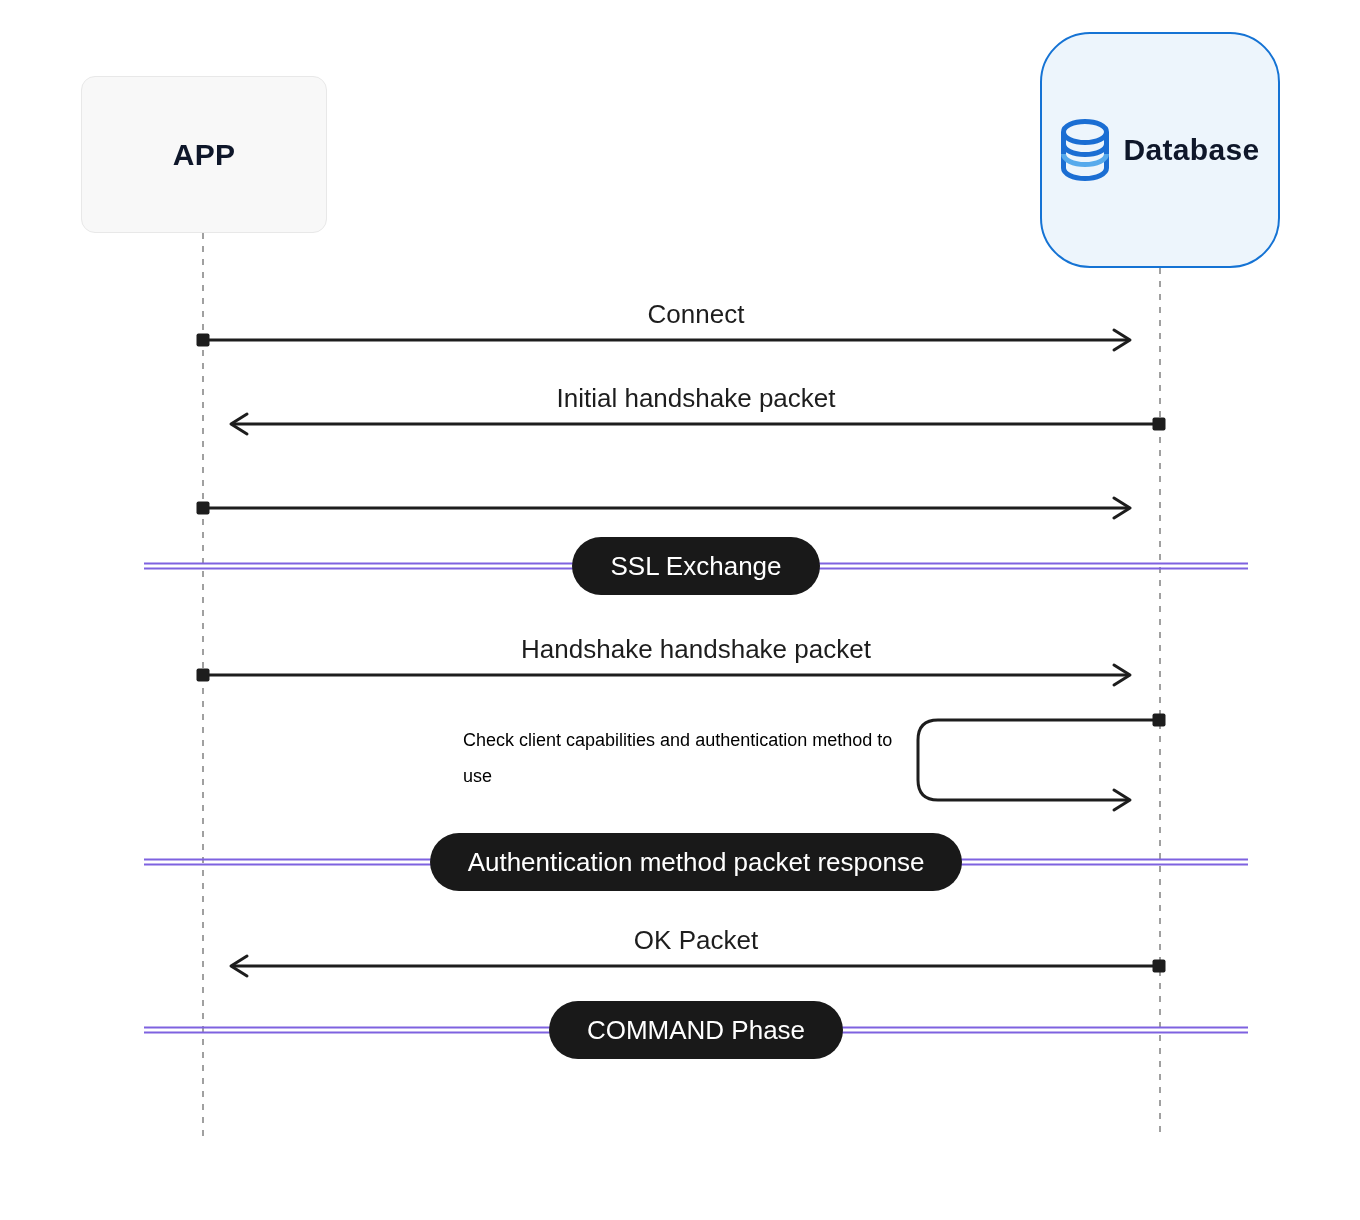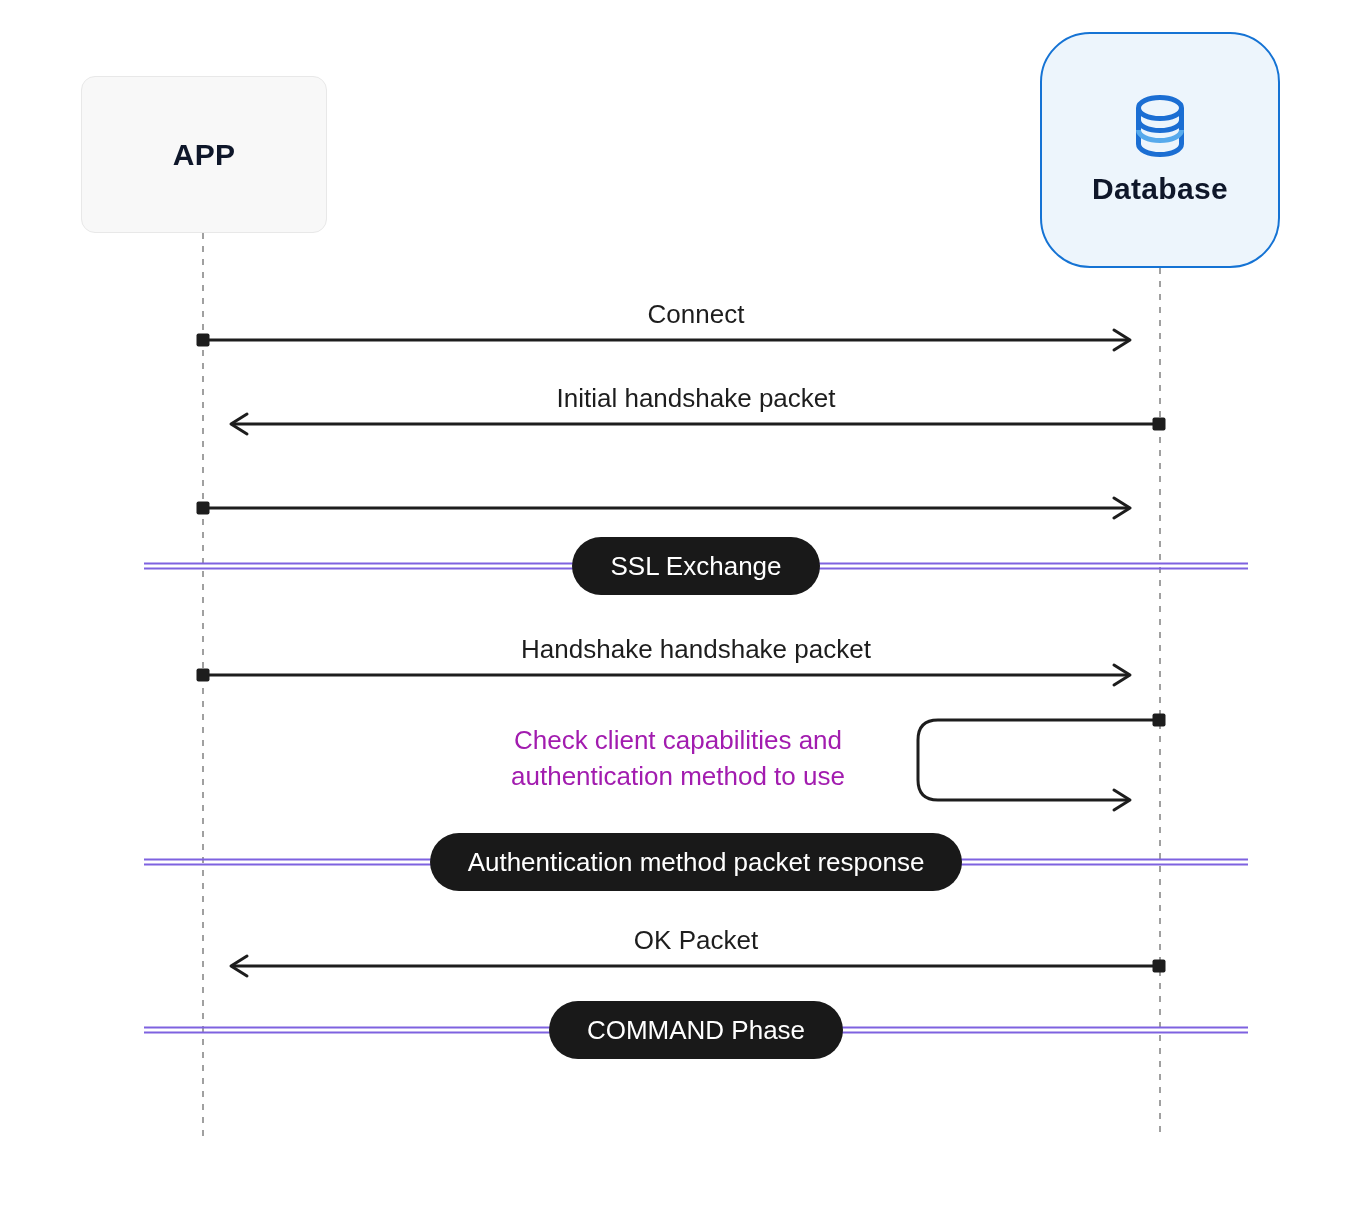--- a/index.html
+++ b/index.html
@@ -24,21 +24,21 @@
     display: flex; align-items: center; justify-content: center;
     box-sizing: border-box;
   }
   .actor-db {
     position: absolute;
     left: 1040px; top: 32px;
     width: 240px; height: 236px;
     background: #edf5fc;
     border: 2px solid #1573d4;
     border-radius: 50px;
-    display: flex; flex-direction: column;
+    display: flex; 
     align-items: center; justify-content: center;
     gap: 15px;
     box-sizing: border-box;
   }
   .actor-label {
     font-size: 30px;
     font-weight: 700;
     color: #0f172a;
     letter-spacing: 0.3px;
   }
@@ -67,24 +67,23 @@
     width: 1104px;
     text-align: center;
     font-size: 26px;
     line-height: 36px;
     color: #1d1d1d;
   }
   .msg-label-self {
     position: absolute;
     left: 463px;
     width: 430px;
-    text-align: center;
-    font-size: 26px;
+    font-size: 18px;
     line-height: 36px;
-    color: #a21caf;
+    color: #000000;
   }
 
   
   .phase {
     position: absolute;
     left: 144px;
     width: 1104px;
     height: 58px;
     display: flex;
     align-items: flex-end;

